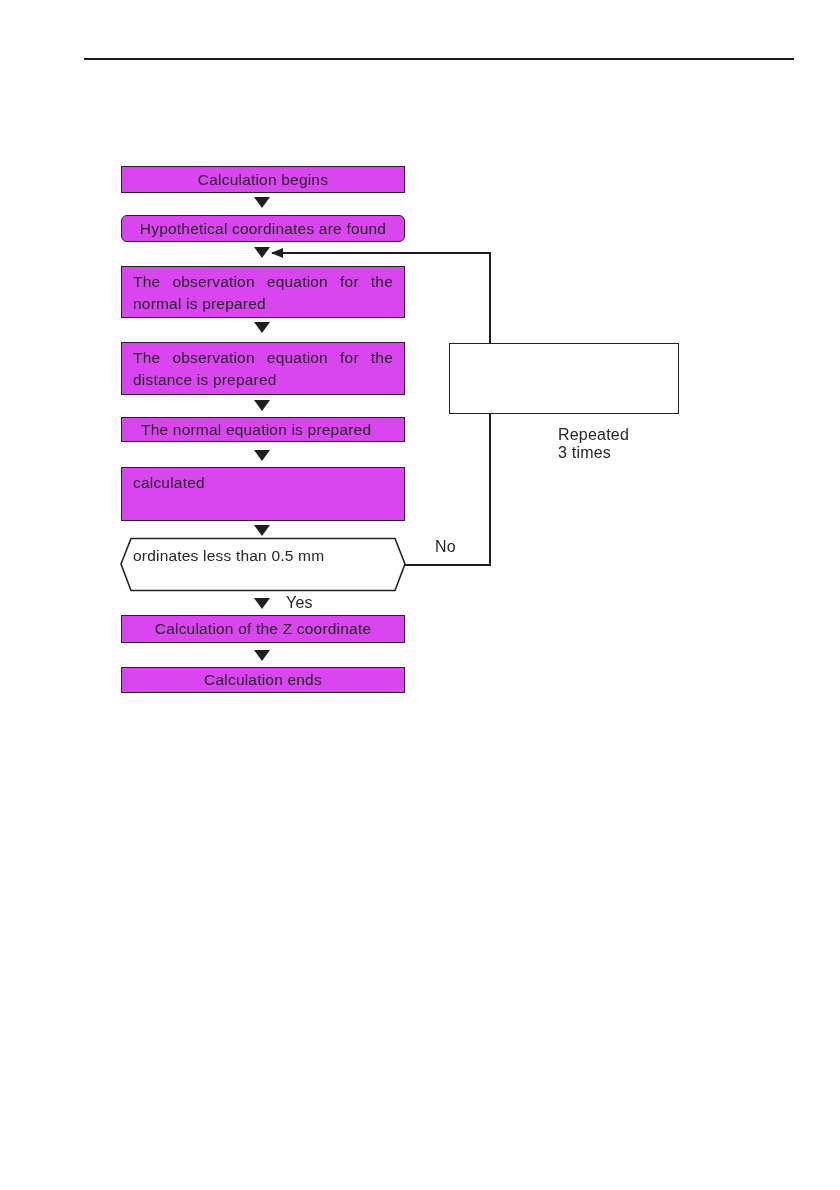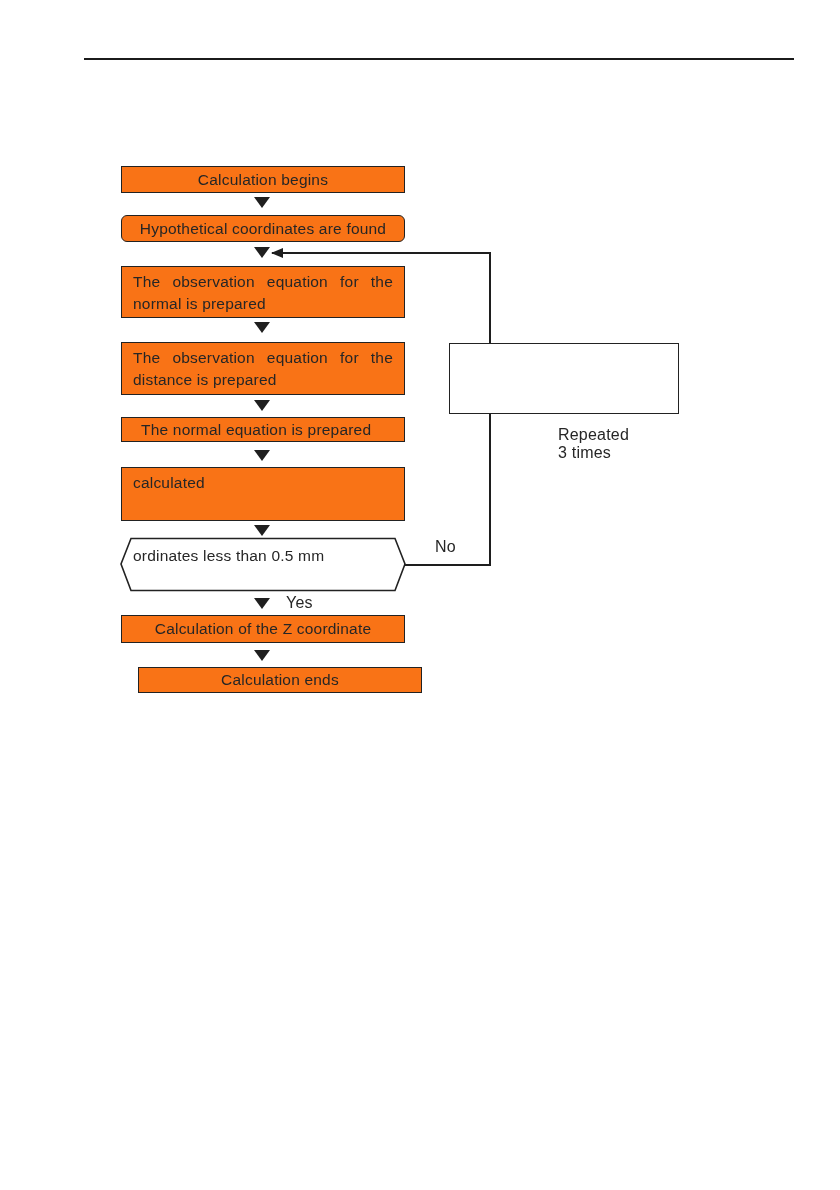--- a/index.html
+++ b/index.html
@@ -13,38 +13,38 @@
   }
   .abs { position: absolute; }
 
   
   .top-rule { left: 84px; top: 58px; width: 710px; height: 2px; background: #1b1b1b; }
 
   
   .fbox {
     left: 121px; width: 284px;
     border: 1.6px solid #222;
-    background: #f97316;
+    background: #d946ef;
     box-sizing: border-box;
     font-size: 15.5px;
     letter-spacing: 0.2px;
   }
   .center { display: flex; align-items: center; justify-content: center; }
   .leftal { display: flex; align-items: center; justify-content: flex-start; padding-left: 19px; }
   .two { padding: 4px 11px 16px 11px; line-height: 22px; }
   .jline { text-align: justify; text-align-last: justify; }
 
   .b1 { top: 166px; height: 27px; }
   .b2 { top: 215px; height: 27px; border-radius: 6px; }
   .b3 { top: 266px; height: 52px; }
   .b4 { top: 342px; height: 53px; }
   .b5 { top: 417px; height: 25px; }
   .b6 { top: 467px; height: 54px; }
   .b8 { top: 615px; height: 28px; }
-  .b9 { top: 667px; height: 26px; margin-left: 17px; }
+  .b9 { top: 667px; height: 26px; }
 
   
   .tri {
     left: 254px; width: 0; height: 0;
     border-left: 8.5px solid transparent;
     border-right: 8.5px solid transparent;
     border-top: 11px solid #1f1f1f;
   }
   .t1 { top: 197px; } .t2 { top: 247px; } .t3 { top: 322px; }
   .t4 { top: 400px; } .t5 { top: 450px; } .t6 { top: 525px; }

